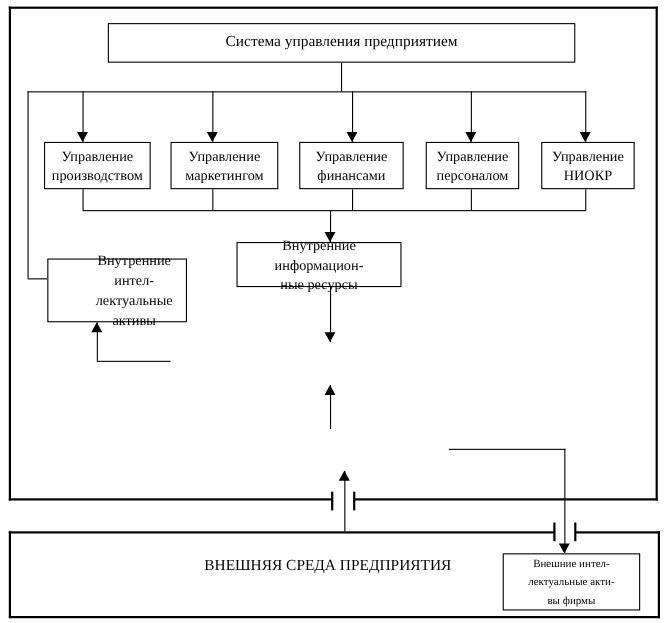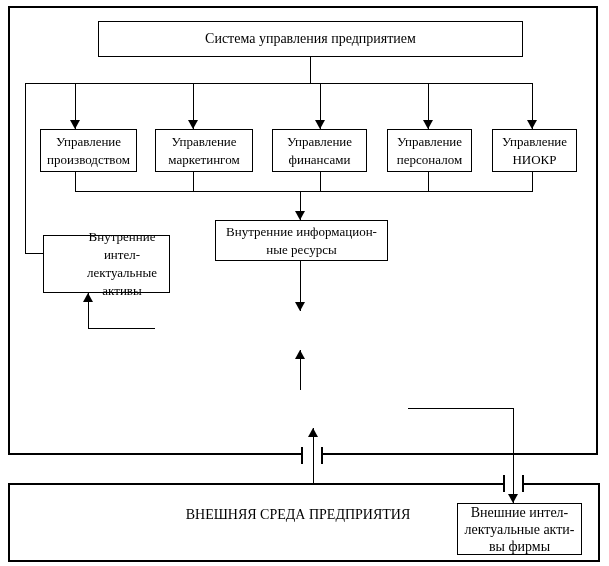--- a/index.html
+++ b/index.html
@@ -11,21 +11,21 @@
   }
   .box {
     position:absolute; box-sizing:border-box;
     border:1px solid #000; background:#fff;
     display:flex; align-items:center; justify-content:center;
     text-align:center;
   }
   .frame { position:absolute; box-sizing:border-box; background:transparent; }
   .lbl { white-space:pre-line; font-size:13px; line-height:18px; }
   .lbl.big { font-size:14px; line-height:18px; }
-  .lbl.tight { line-height:17px; font-size:14px; }
+  .lbl.tight { line-height:17px; font-size:10px; }
   .ln  { position:absolute; background:#000; }
   .arr { position:absolute; width:0; height:0; }
   .arr.down { border-left:5px solid transparent; border-right:5px solid transparent; border-top:9px solid #000; }
   .arr.up   { border-left:5px solid transparent; border-right:5px solid transparent; border-bottom:9px solid #000; }
   .tick { position:absolute; width:2px; height:17px; background:#000; }
 </style>
 </head>
 <body>
 
 <div class="stage">
@@ -109,21 +109,21 @@
   <div class="box" style="left:492px; top:129px; width:85px; height:43px;">
     <span class="lbl">Управление
 НИОКР</span>
   </div>
 
   <div class="box" style="left:43px; top:235px; width:127px; height:58px;padding-left:31px;">
     <span class="lbl">Внутренние интел-
 лектуальные активы</span>
   </div>
 
-  <div class="box" style="left:215px; top:220px; width:173px; height:41px;">
+  <div class="box" style="left:215px; top:220px; width:150px; height:41px;">
     <span class="lbl">Внутренние информацион-
 ные ресурсы</span>
   </div>
 
 
 
   <div class="box" style="left:457px; top:503px; width:125px; height:52px;">
     <span class="lbl tight">Внешние интел-
 лектуальные акти-
 вы фирмы</span>

